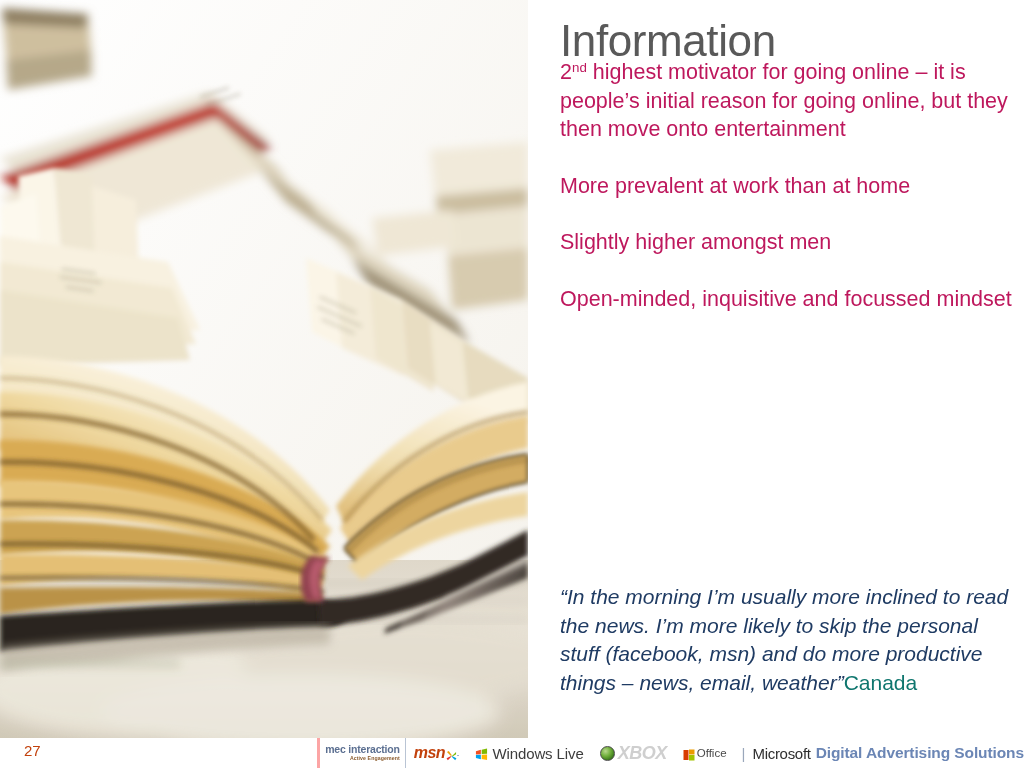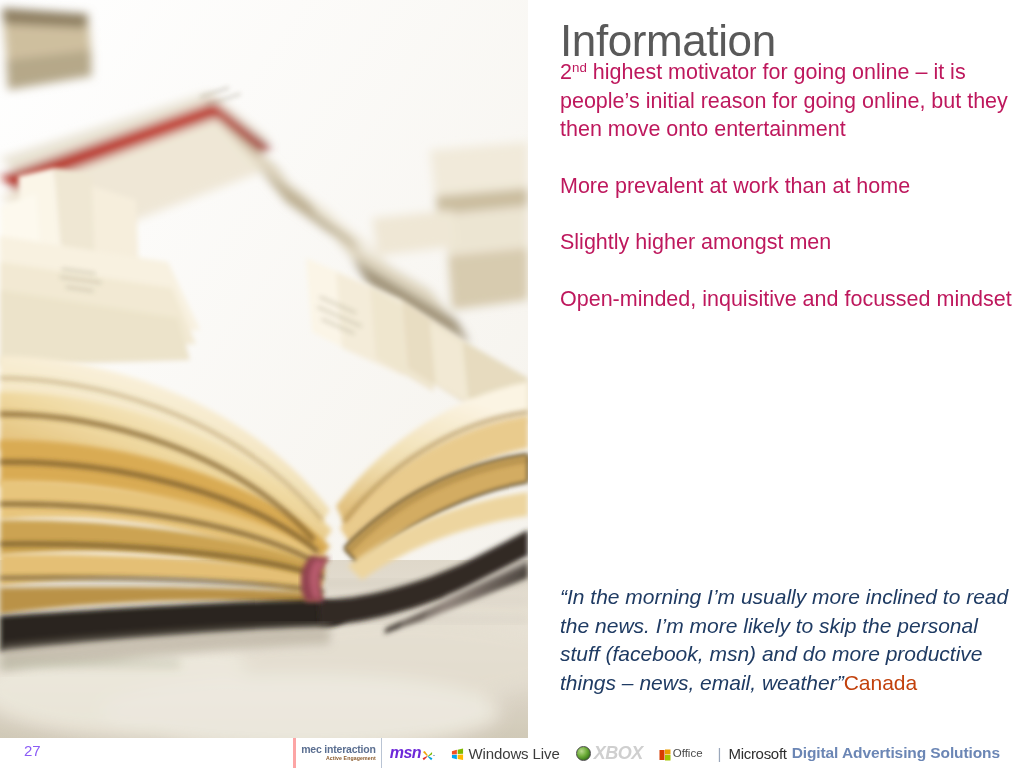--- a/index.html
+++ b/index.html
@@ -73,38 +73,38 @@
     top: 583px;
     width: 452px;
     font-size: 21px;
     line-height: 28.5px;
     font-style: italic;
     color: #1f3b63;
     font-weight: 400;
   }
   .quote-attrib {
     font-style: normal;
-    color: #c2410c;
+    color: #0f766e;
   }
 
   
   .footer {
     position: absolute;
     left: 0;
     top: 738px;
     width: 1024px;
     height: 30px;
     background: #ffffff;
   }
   .page-num {
     position: absolute;
     left: 24px;
     top: 4px;
     font-size: 15px;
-    color: #8b5cf6;
+    color: #c2410c;
   }
   .logo-bar {
     position: absolute;
     right: 0px;
     top: 0px;
     height: 30px;
     display: flex;
     align-items: center;
     gap: 0px;
   }
@@ -133,21 +133,21 @@
     font-size: 5.2px;
     color: #8a5a2b;
     font-weight: 700;
     letter-spacing: 0.1px;
     line-height: 7px;
   }
   .msn-word {
     font-size: 16px;
     font-weight: 700;
     font-style: italic;
-    color: #6d28d9;
+    color: #c2410c;
     letter-spacing: -0.6px;
   }
   .msn-dot { font-size: 9px; color: #1d4f9c; }
   .butterfly {
     display: inline-block;
     width: 11px; height: 11px;
     margin-left: 1px;
     vertical-align: 3px;
   }
   .winflag { width: 13px; height: 13px; margin-right: 4px; }
@@ -188,21 +188,21 @@
     color: #2e2e2e;
     letter-spacing: -0.3px;
     font-weight: 400;
   }
   .das-word {
     font-size: 15.5px;
     color: #6b86b5;
     font-weight: 700;
     letter-spacing: -0.1px;
     padding-left: 5px;
-    padding-right: 24px;
+    padding-right: 0;
   }
 </style>
 </head>
 <body>
 
 <div id="slide">
 
   <div class="photo">
     <svg viewBox="0 0 528 738" preserveAspectRatio="none">
       <defs>

